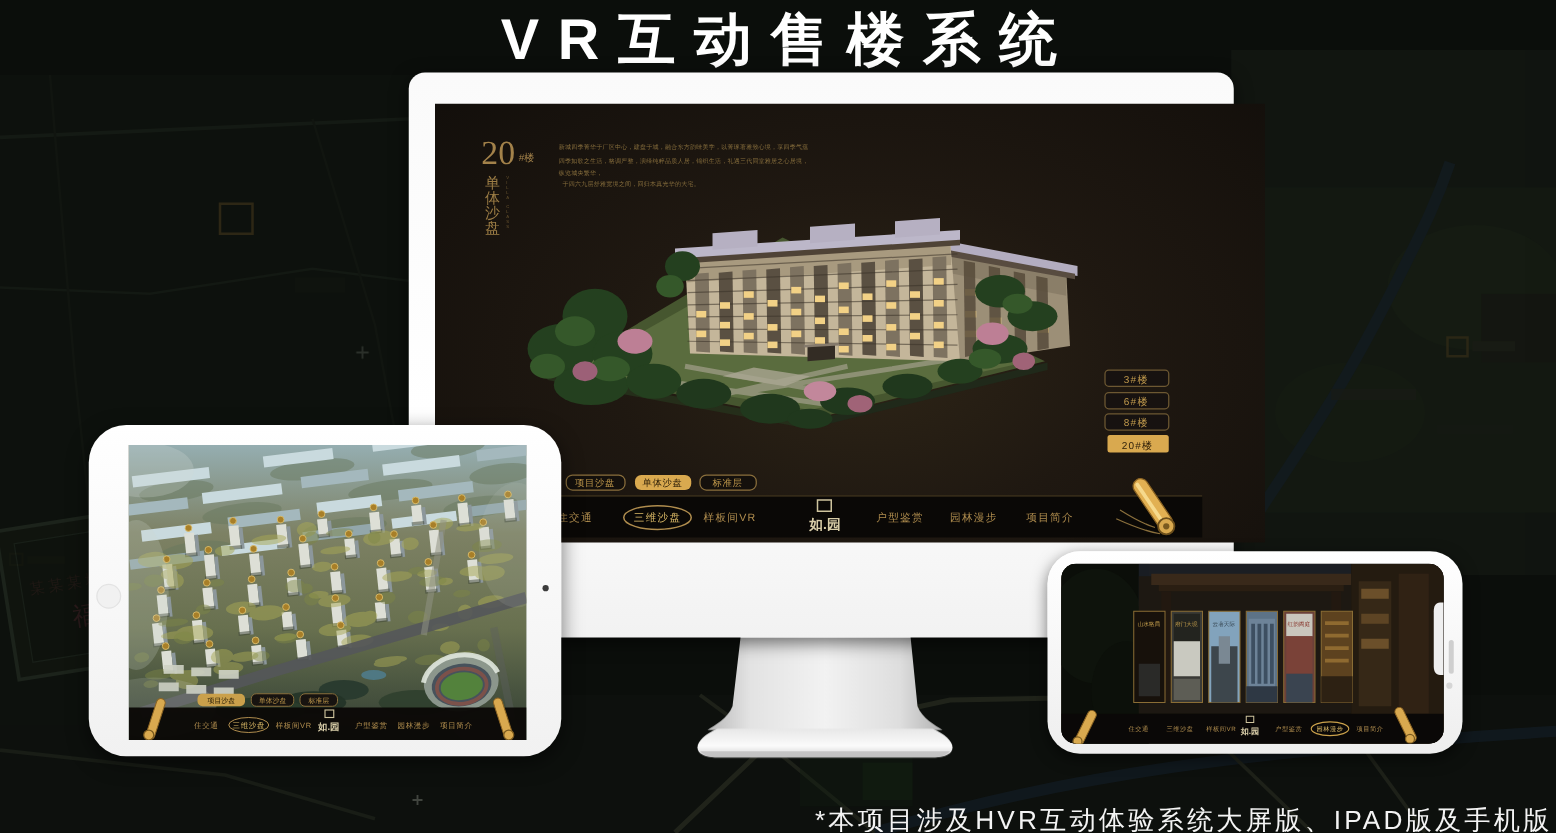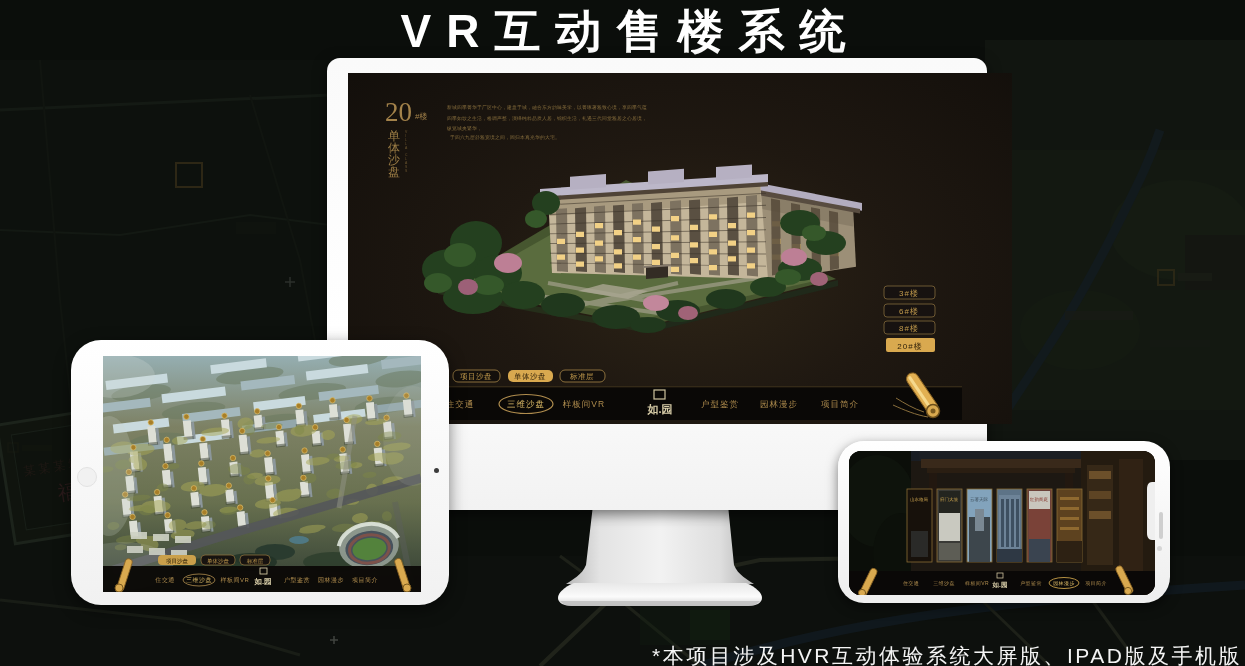--- a/index.html
+++ b/index.html
@@ -82,21 +82,21 @@
   <path d="M53 0 L188 0 L194 60 C198 70 208 75 214 79 L26 79 C32 75 42 70 46 60 Z" fill="url(#neckg)"></path>
 
   <path d="M34 78 L206 78 C216 82 222 88 222 93 C222 98 216 101 208 101 L32 101 C24 101 18 98 18 93 C18 88 24 82 34 78 Z" fill="url(#baseg)"></path>
   <path d="M20 96 L220 96 C216 100 212 101 206 101 L34 101 C28 101 24 100 20 96 Z" fill="#bdbdbd" opacity="0.8"></path>
 </svg>
 
 <div class="abs" style="left:327px;top:58px;width:660px;height:452px;border-radius:13px;
      background:linear-gradient(180deg,#fafafa 0%,#ffffff 60%,#f2f2f2 100%);
      box-shadow:0 4px 14px rgba(0,0,0,0.55);"></div>
 
-<div id="mscreen" class="abs" style="left:348px;top:73px;width:664px;height:351px;overflow:hidden;
+<div id="mscreen" class="abs" style="left:348px;top:83px;width:664px;height:351px;overflow:hidden;
      background:radial-gradient(ellipse 460px 300px at 52% 58%, #2e2517 0%, #1f1811 45%, #130f0b 100%);">
   <svg width="614" height="351" viewBox="0 0 614 351">
 
     <text x="37" y="48" font-family="Liberation Serif,serif" font-size="27" fill="#a3824a">20</text>
     <text x="67" y="46" font-size="8" fill="#a3824a">#楼</text>
 
     <g font-size="12" fill="#9c7d45">
       <text x="40" y="67">单</text>
         <text x="40" y="79">体</text>
         <text x="40" y="91">沙</text>

